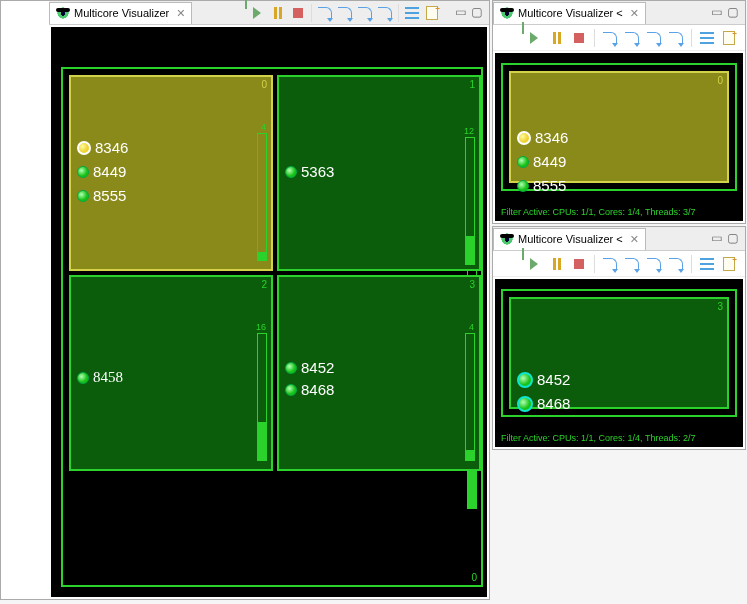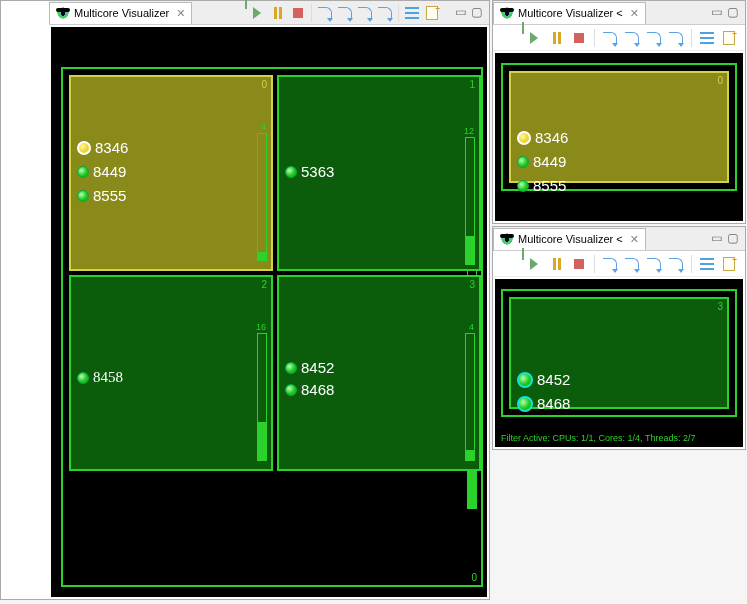--- a/index.html
+++ b/index.html
@@ -301,20 +301,21 @@
           <div class="thread" style="top:80px;">
               <span class="dot"></span>
               <span>8449</span>
             </div>
           <div class="thread" style="top:104px;">
               <span class="dot"></span>
               <span>8555</span>
             </div>
         </div>
       </div>
+      <div class="filter-line">Filter Active:   CPUs: 1/1, Cores: 1/4, Threads: 3/7</div>
     </div>
   </div>
 
   <div class="panel">
     <div class="tabrow">
       <div class="tab">
         <span class="eye"></span>
         <span>Multicore Visualizer &lt;</span>
         <span class="x">✕</span>
       </div>

